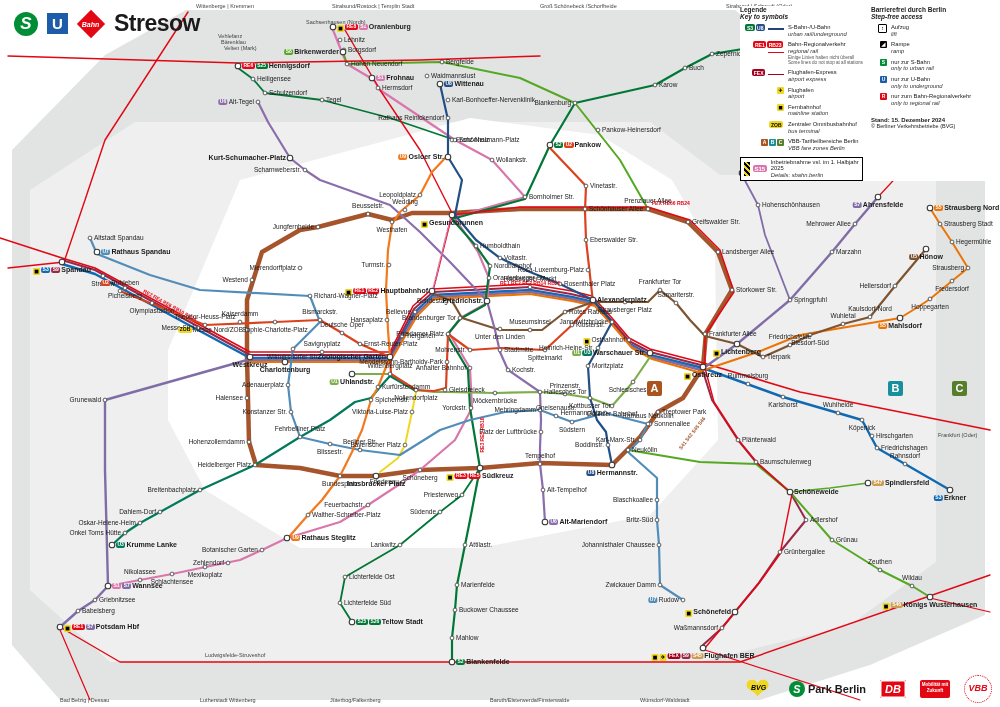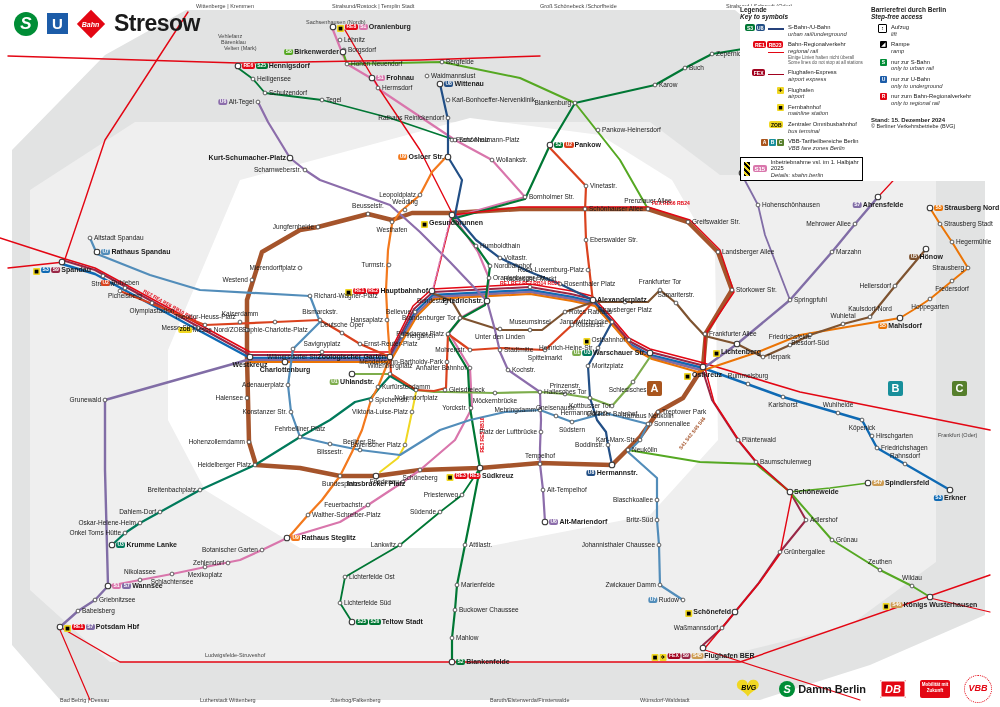--- a/index.html
+++ b/index.html
@@ -410,21 +410,21 @@
   <div class="zoneletter" id="zB" style="left: 888px; top: 381px; background: rgb(24, 143, 155);">B</div>
   <div class="zoneletter" id="zC" style="left: 952px; top: 381px; background: rgb(86, 127, 44);">C</div>
 
   <div id="footer">
     <div class="bvg-heart">
       <span class="h">❤</span>
       <span class="t">BVG</span>
     </div>
     <div class="sbb">
       <span class="logo-s">S</span>
-      <span>Damm Berlin</span>
+      <span>Park Berlin</span>
     </div>
     <div class="db">DB</div>
     <div class="mobz">Mobilität mit Zukunft</div>
     <div class="vbb">VBB</div>
   </div>
 
 <div class="stn p-r bold" style="left: 238px; top: 66px;"><span class="bdg" style="background: rgb(227, 6, 19);">RE6</span><span class="bdg" style="background: rgb(0, 119, 52);">S25</span><span>Hennigsdorf</span></div>
     <div class="stn p-r" style="left: 253px; top: 79px;"><span>Heiligensee</span></div>
     <div class="stn p-r" style="left: 265px; top: 93px;"><span>Schulzendorf</span></div>
     <div class="stn p-r" style="left: 322px; top: 100px;"><span>Tegel</span></div>

